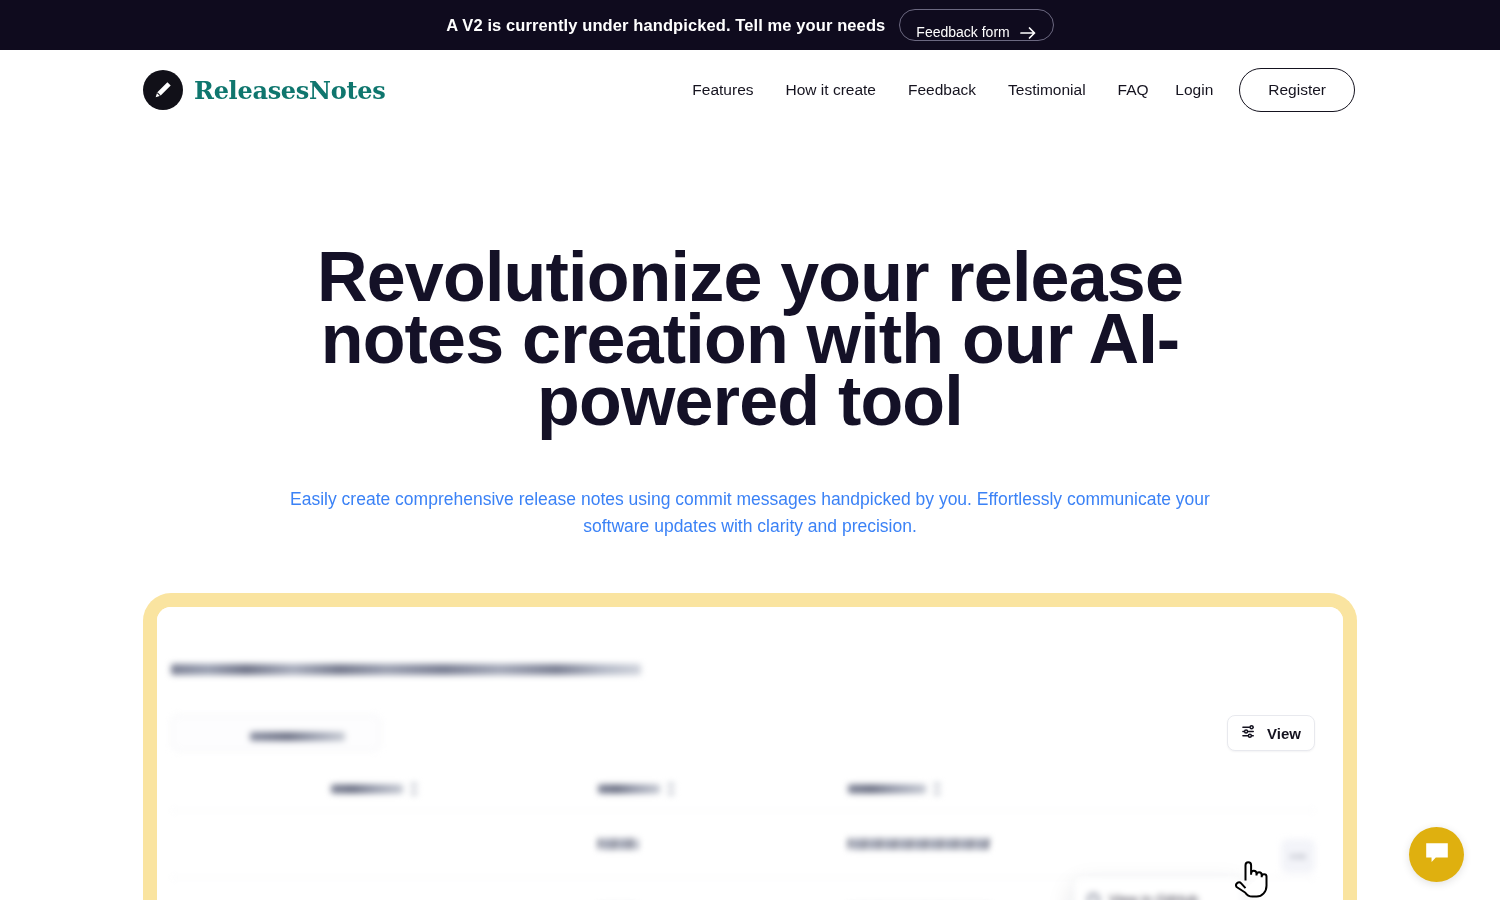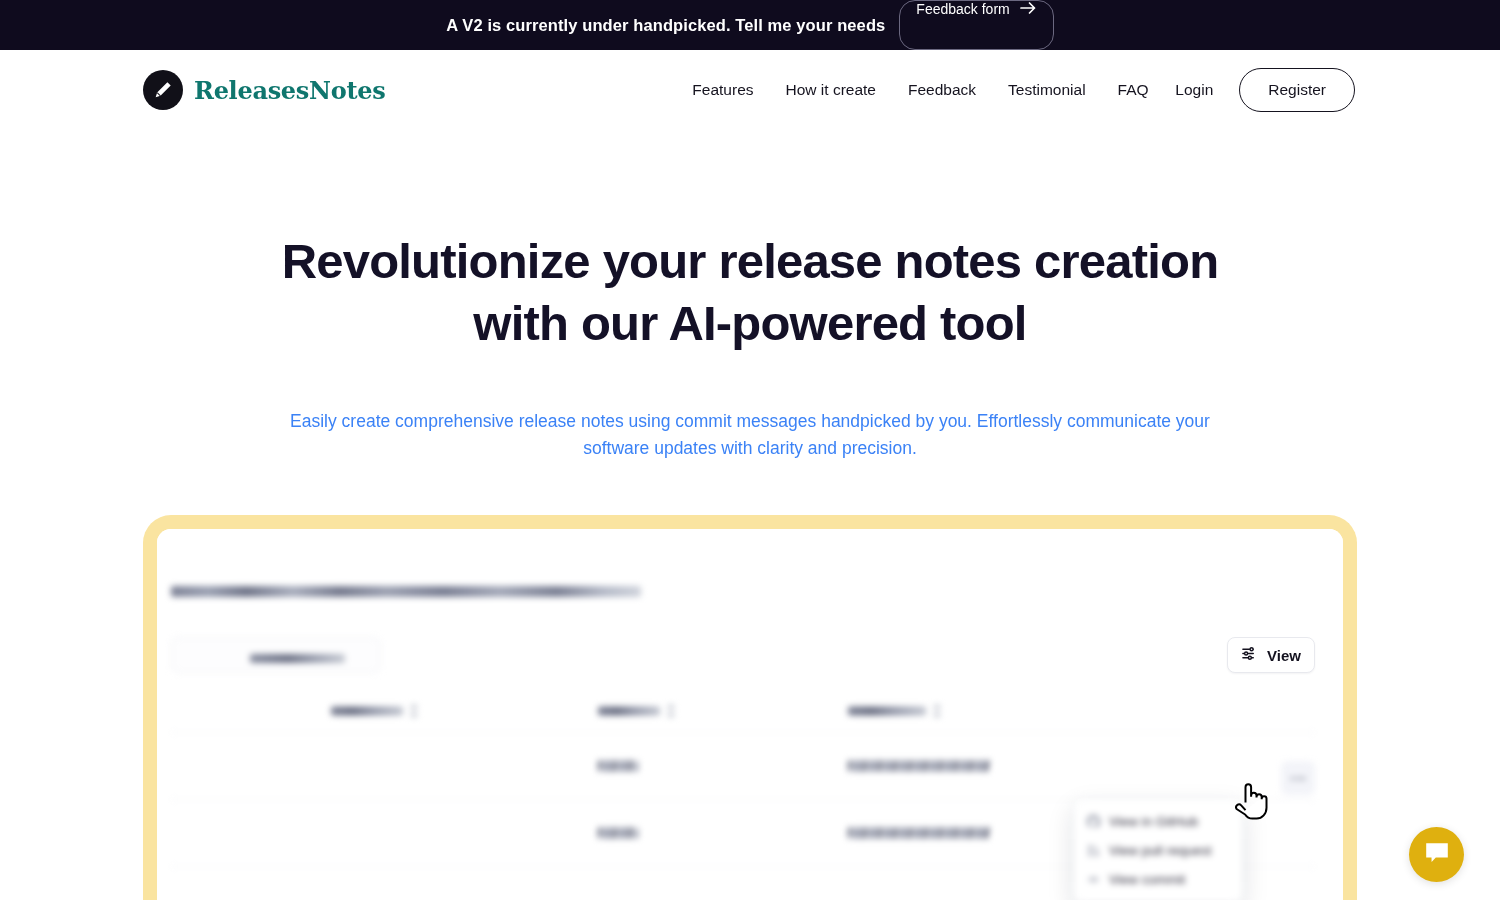--- a/index.html
+++ b/index.html
@@ -23,23 +23,23 @@
     gap: 14px;
   }
   .announce-text {
     color: #ffffff;
     font-size: 16.5px;
     font-weight: 700;
     letter-spacing: 0.1px;
   }
   .feedback-btn {
     display: inline-flex;
-    align-items: flex-start;
+    align-items: flex-end;
     gap: 10px;
-    height: 50px;
+    height: 32px;
     padding: 0 16px;
     border: 1px solid #6b6880;
     border-radius: 16px;
     color: #ffffff;
     font-size: 14px;
     background: transparent;
     cursor: pointer;
     white-space: nowrap;
   }
   .feedback-btn .arrow-ico { display: inline-flex; }
@@ -111,27 +111,27 @@
     cursor: pointer;
     text-align: center;
   }
 
   
   .hero {
     padding-top: 100px;
     text-align: center;
   }
   .hero-title {
-    font-size: 49px;
+    font-size: 70px;
     line-height: 62px;
     font-weight: 700;
     color: #141127;
     letter-spacing: -0.8px;
     max-width: 1010px;
-    margin: 0 auto;
+    margin: 16px auto;
   }
   .hero-sub {
     margin: 54px auto 0;
     max-width: 940px;
     font-size: 17.5px;
     line-height: 27px;
     color: #3b82f6;
   }
 
   

